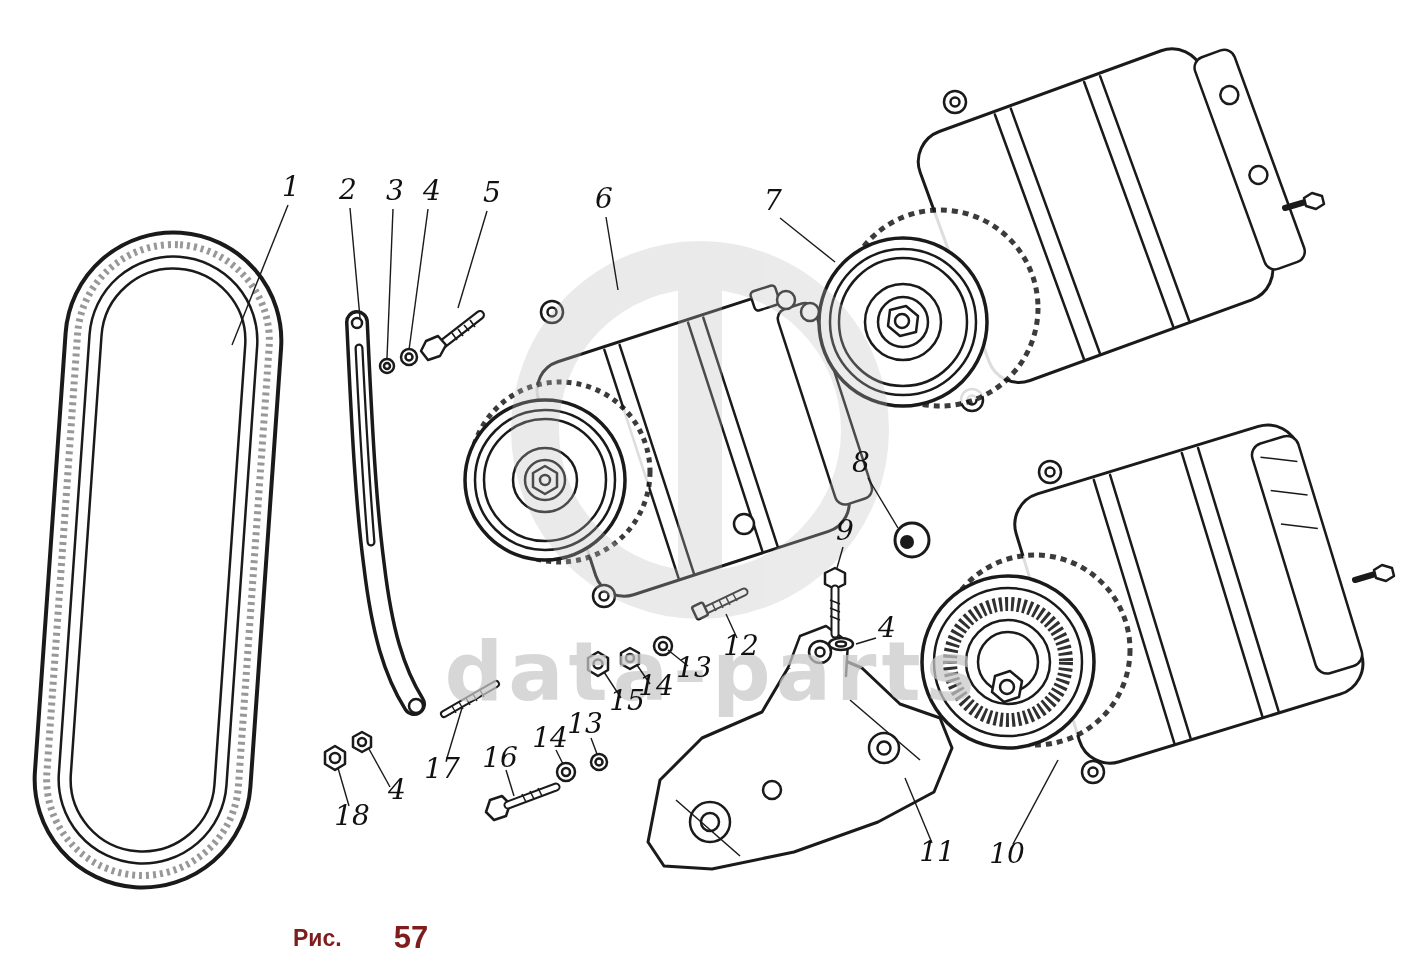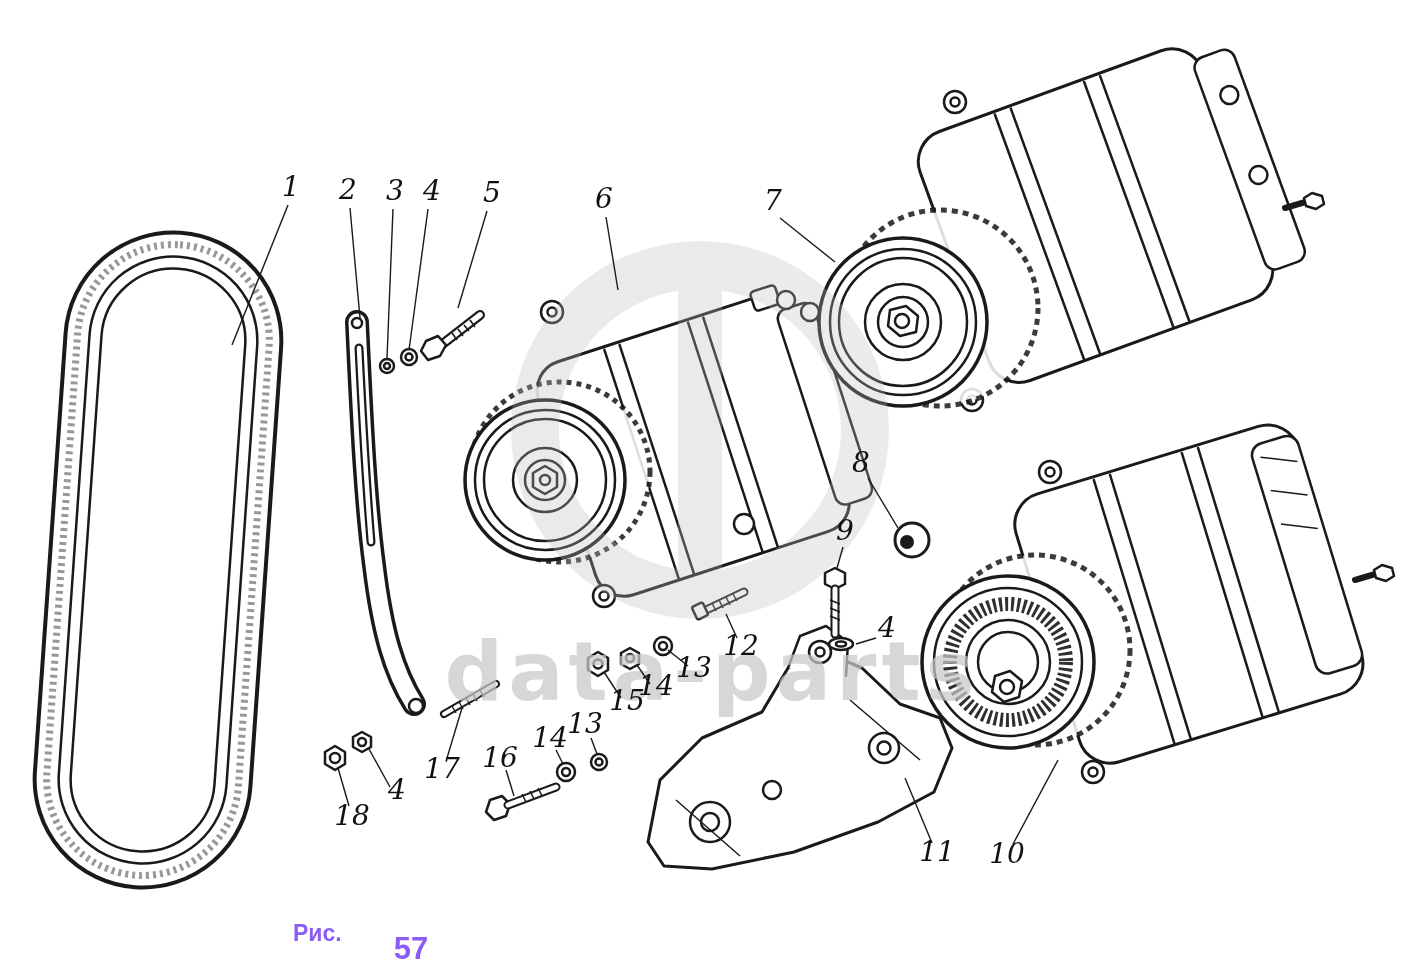--- a/index.html
+++ b/index.html
@@ -6,23 +6,23 @@
   .page{position:relative;width:1421px;height:970px;background:#fff;overflow:hidden;
         font-family:"Liberation Sans",sans-serif;}
   .art{position:absolute;left:0;top:0;}
   .line{stroke:#1a1a1a;fill:none;stroke-width:2.5;stroke-linejoin:round;stroke-linecap:round;}
   .thick{stroke-width:4;}
   .fillw{fill:#ffffff;stroke:#1a1a1a;}
   .leader{stroke:#1a1a1a;stroke-width:1.4;}
   .callout-text{font:italic 28px "DejaVu Serif",serif;fill:#111;text-anchor:middle;}
   .wm-text{font:bold 82px "DejaVu Sans",sans-serif;fill:#c9c9c9;opacity:.72;letter-spacing:5px;text-anchor:middle;}
   .wm-shape{opacity:.30;}
-  .caption{position:absolute;top:920px;left:293px;display:flex;align-items:flex-start;color:#8b5cf6;}
+  .caption{position:absolute;top:920px;left:293px;display:flex;align-items:center;color:#7f1d1d;}
   .caption .prefix{font:bold 23px "Liberation Sans",sans-serif;}
-  .caption .number{font:bold 31px "Liberation Sans",sans-serif;margin-left:52px;margin-top:11px;}
+  .caption .number{font:bold 31px "Liberation Sans",sans-serif;margin-left:52px;}
   .caption .title{font:bold 23px "Liberation Sans",sans-serif;margin-left:36px;}
 </style>
 </head>
 <body>
 
 <div class="page">
 
   <svg class="art" width="1421" height="970" viewBox="0 0 1421 970">
 
     <g transform="rotate(4 158 560)">

